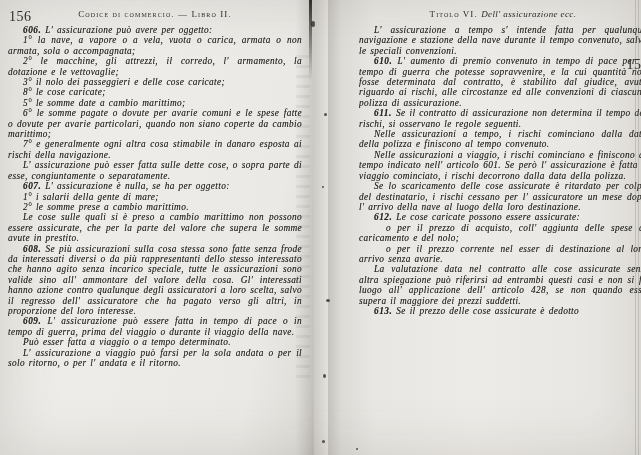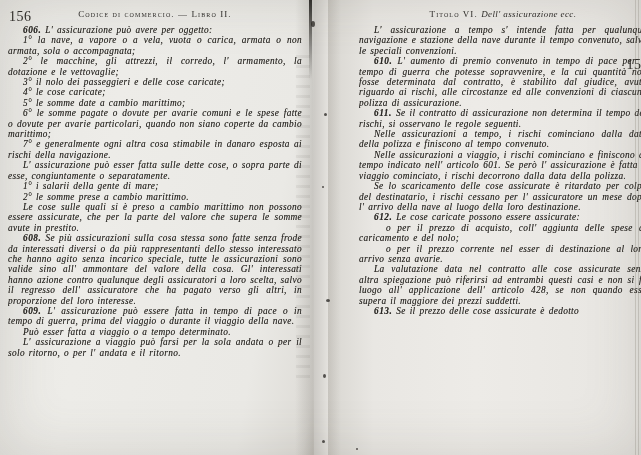--- a/index.html
+++ b/index.html
@@ -67,25 +67,26 @@
   <div class="page page-left">
     <div class="head head-left">
       <span class="pnum pnum-left">156</span>
       <span class="rtitle smallcaps">Codice di commercio. — Libro II.</span>
     </div>
     <div class="body-text body-left">
         <p class="para"><b>606. </b>L' assicurazione può avere per oggetto:</p>
         <p class="para">1° la nave, a vapore o a vela, vuota o carica, armata o non armata, sola o accompagnata;</p>
         <p class="para">2° le macchine, gli attrezzi, il corredo, l' armamento, la dotazione e le vettovaglie;</p>
         <p class="para">3° il nolo dei passeggieri e delle cose caricate;</p>
-        <p class="para">4° le cose caricate;</p>
+        <p class="para">8° le cose caricate;</p>
         <p class="para">5° le somme date a cambio marittimo;</p>
         <p class="para">6° le somme pagate o dovute per avarie comuni e le spese fatte o dovute per avarie particolari, quando non siano coperte da cambio marittimo;</p>
         <p class="para">7° e generalmente ogni altra cosa stimabile in danaro esposta ai rischi della navigazione.</p>
         <p class="para">L' assicurazione può esser fatta sulle dette cose, o sopra parte di esse, congiuntamente o separatamente.</p>
+        <p class="para"><b>607. </b>L' assicurazione è nulla, se ha per oggetto:</p>
         <p class="para">1° i salarii della gente di mare;</p>
         <p class="para">2° le somme prese a cambio marittimo.</p>
         <p class="para">Le cose sulle quali si è preso a cambio marittimo non possono essere assicurate, che per la parte del valore che supera le somme avute in prestito.</p>
         <p class="para"><b>608. </b>Se più assicurazioni sulla cosa stessa sono fatte senza frode da interessati diversi o da più rappresentanti dello stesso interessato che hanno agito senza incarico speciale, tutte le assicurazioni sono valide sino all' ammontare del valore della cosa. Gl' interessati hanno azione contro qualunque degli assicuratori a loro scelta, salvo il regresso dell' assicuratore che ha pagato verso gli altri, in proporzione del loro interesse.</p>
         <p class="para"><b>609. </b>L' assicurazione può essere fatta in tempo di pace o in tempo di guerra, prima del viaggio o durante il viaggio della nave.</p>
         <p class="para">Può esser fatta a viaggio o a tempo determinato.</p>
         <p class="para">L' assicurazione a viaggio può farsi per la sola andata o per il solo ritorno, o per l' andata e il ritorno.</p>
       </div>
     <div class="bleed" style="left:296px;top:55px;width:14px;height:330px;"></div>
   </div>

